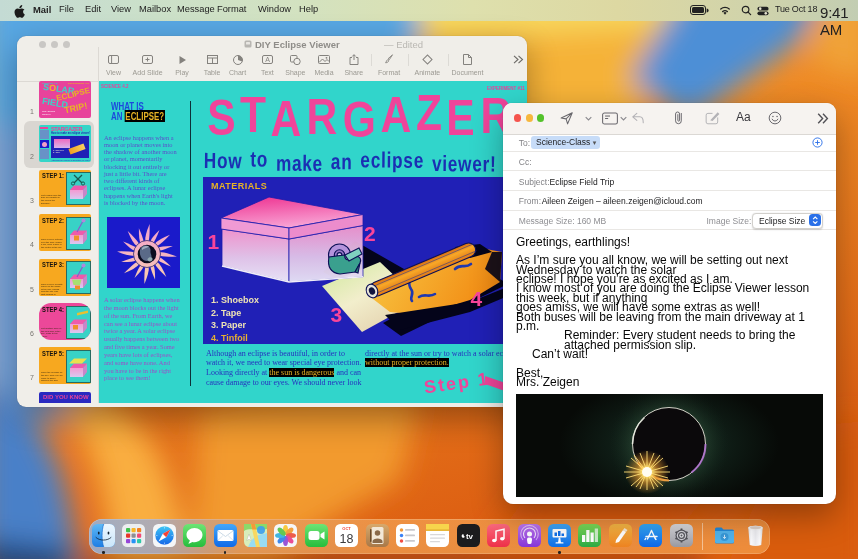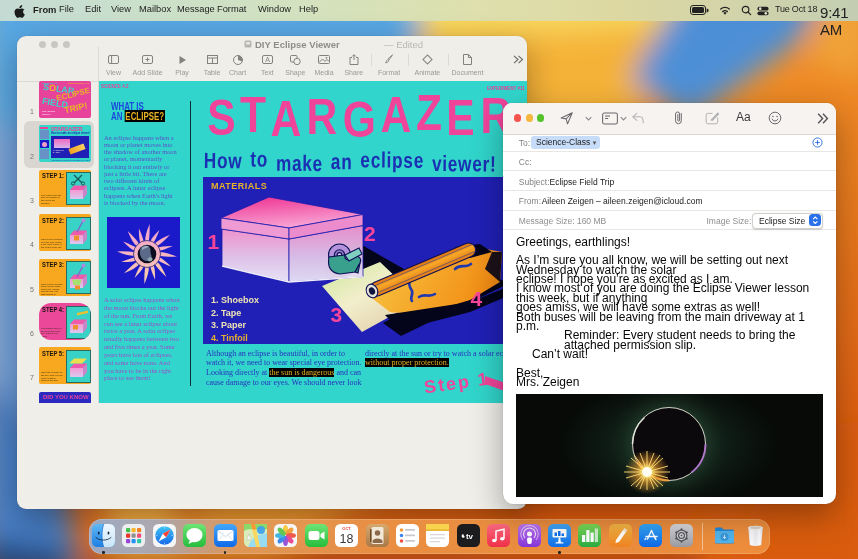--- a/index.html
+++ b/index.html
@@ -46,21 +46,21 @@
     <path d="M620,360 L770,420 L640,575 L470,575 L560,450 Z" fill="#e05b11"></path>
     <path d="M80,553 L700,553 L700,580 L80,580 Z" fill="#8a3a0e" opacity="0.8"></path>
     <path d="M790,430 L870,420 L870,580 L720,580 Z" fill="#d95c10"></path>
   </g>
   </svg>
 
 <div class="abs" id="menubar" style="left:0;top:0;width:858px;height:21px;background:linear-gradient(90deg,#c4dbd4 0%,#cbe0c9 18%,#d3e2c0 35%,#dee0ad 55%,#ddd8a2 72%,#d0d3ab 88%,#c2cdb2 100%);font-size:10px;color:#222;">
   <svg class="abs" style="left:14px;top:4.5px" width="11" height="13" viewBox="0 0 814 1000">
       <path fill="#1b1b1b" d="M788 341c-6 4-106 61-106 186 0 145 127 196 131 197-1 3-20 70-67 138-42 60-86 119-152 119s-83-38-159-38c-74 0-101 39-161 39s-102-55-150-123C69 779 23 659 23 545c0-183 119-280 236-280 62 0 114 41 153 41 37 0 95-43 166-43 27 0 123 2 210 78zM559 172c35-41 59-98 59-155 0-8-1-16-2-22-56 2-123 37-163 84-32 36-61 93-61 151 0 9 1 17 2 20 4 1 9 2 15 2 50 0 113-34 150-80z"></path>
     </svg>
-  <span class="abs" style="left:33px;top:4px;font-weight:bold;font-size:9.4px;">From</span>
+  <span class="abs" style="left:33px;top:4px;font-weight:bold;font-size:9.4px;">Mail</span>
   <span class="abs" style="left:59px;top:4px;font-size:9.3px;">File</span>
   <span class="abs" style="left:85px;top:4px;font-size:9.3px;">Edit</span>
   <span class="abs" style="left:111px;top:4px;font-size:9.3px;">View</span>
   <span class="abs" style="left:139px;top:4px;font-size:9.3px;">Mailbox</span>
   <span class="abs" style="left:177px;top:4px;font-size:9.3px;">Message</span>
   <span class="abs" style="left:217px;top:4px;font-size:9.3px;">Format</span>
   <span class="abs" style="left:258px;top:4px;font-size:9.3px;">Window</span>
   <span class="abs" style="left:299px;top:4px;font-size:9.3px;">Help</span>
   <svg class="abs" style="left:690px;top:5px" width="19" height="11" viewBox="0 0 19 11">
       <rect x="0.5" y="0.5" width="15" height="9" rx="2.5" fill="none" stroke="#222" stroke-width="1"></rect>
@@ -81,21 +81,21 @@
   <svg class="abs" style="left:757px;top:5.5px" width="12" height="10" viewBox="0 0 28 22">
       <rect x="1" y="1" width="26" height="9" rx="4.5" fill="#222"></rect>
       <circle cx="7.5" cy="5.5" r="3" fill="#e6e3cf"></circle>
       <rect x="1" y="12" width="26" height="9" rx="4.5" fill="#222"></rect>
       <circle cx="20.5" cy="16.5" r="3" fill="#e6e3cf"></circle>
     </svg>
   <span class="abs" style="left:775px;top:4.2px;font-size:9px;letter-spacing:-0.2px;">Tue Oct 18</span>
   <span class="abs" style="left:820px;top:4.2px;font-size:15px;letter-spacing:-0.2px;">9:41 AM</span>
 </div>
 
-<div class="abs" id="keynote" style="left:17px;top:36px;width:510px;height:473px;background:#f0eee9;border-radius:9px;box-shadow:0 12px 32px rgba(0,0,0,0.33),0 0 1px rgba(0,0,0,0.3);">
+<div class="abs" id="keynote" style="left:17px;top:36px;width:510px;height:371px;background:#f0eee9;border-radius:9px;box-shadow:0 12px 32px rgba(0,0,0,0.33),0 0 1px rgba(0,0,0,0.3);">
 
   <div class="abs" style="left:0;top:0;width:100%;height:15px;">
     <span style="position:absolute;left:22px;top:4.5px;width:7px;height:7px;border-radius:50%;background:#c9c7c4;"></span>
     <span style="position:absolute;left:34px;top:4.5px;width:7px;height:7px;border-radius:50%;background:#c9c7c4;"></span>
     <span style="position:absolute;left:46px;top:4.5px;width:7px;height:7px;border-radius:50%;background:#c9c7c4;"></span>
     <svg style="position:absolute;left:227px;top:3.5px" width="8" height="8" viewBox="0 0 16 16">
         <rect x="1" y="1" width="14" height="14" rx="3" fill="#b8b6b2"></rect>
         <rect x="4" y="4" width="8" height="5" rx="1" fill="#e8e6e2"></rect>
       </svg>
     <span style="position:absolute;left:238px;top:2.5px;font-size:9.5px;font-weight:bold;color:#8f8d89;">DIY Eclipse Viewer</span>

